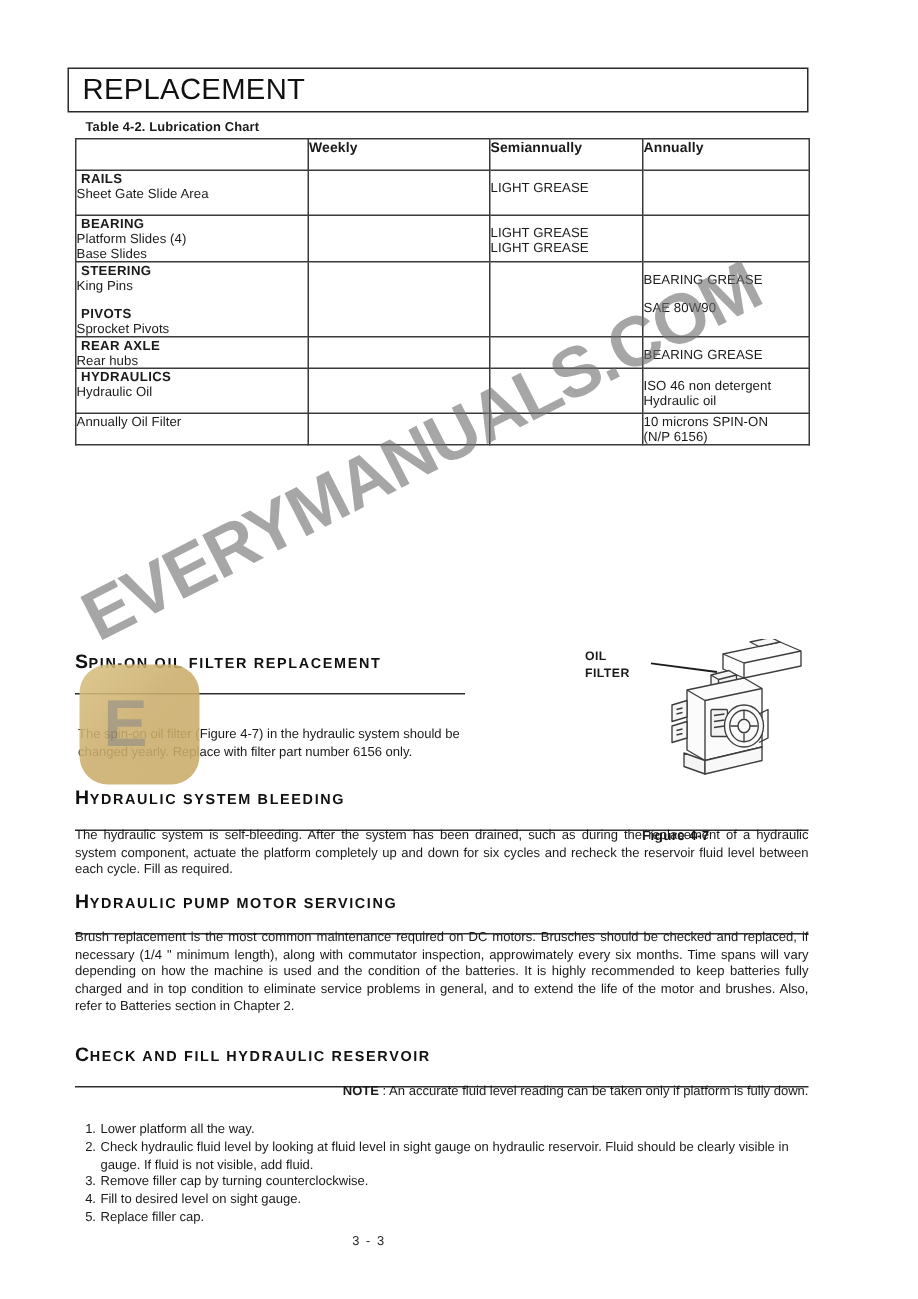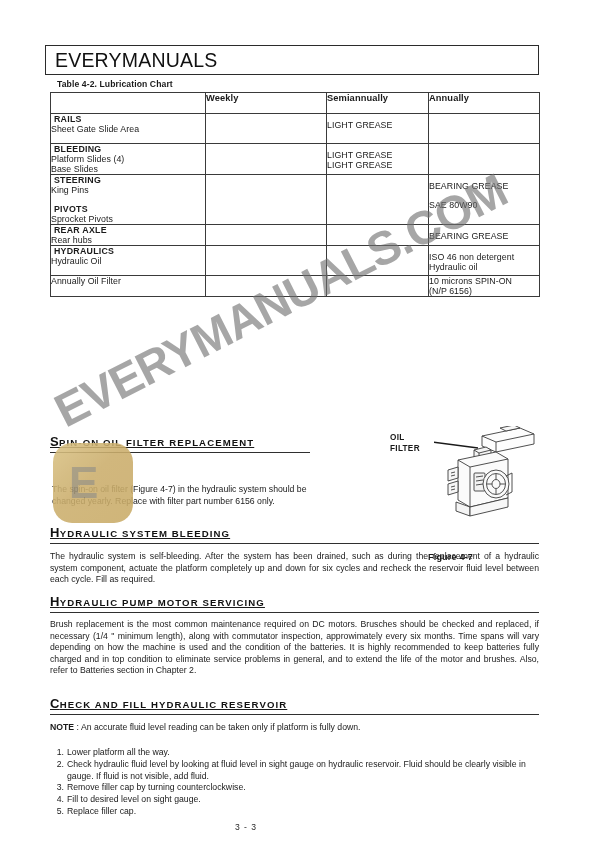--- a/index.html
+++ b/index.html
@@ -140,22 +140,21 @@
     display: block;
     letter-spacing: 0.05px;
   }
   .blankline { display: block; height: 9px; }
   .spacer-sm { display: block; height: 6px; }
 
   
   .sec {
     position: absolute;
     border-bottom: 1.6px solid #2f2f2f;
-    padding-bottom: 2px;
-    text-decoration: underline;
+    padding-bottom: 12px;
   }
   .sec .sc {
     font-weight: bold;
     font-size: 9.6px;
     letter-spacing: 1.1px;
     text-transform: uppercase;
     color: #111;
   }
   .sec .sc .big {
     font-size: 13px;
@@ -238,21 +237,21 @@
   }
 </style>
 </head>
 <body>
 
 <div id="page">
 
   <div id="content">
 
     <div class="banner">
-      <span class="banner-title">EVERYMANUALS</span>
+      <span class="banner-title">REPLACEMENT</span>
     </div>
 
     <div class="table-caption">Table 4-2. Lubrication Chart</div>
 
     <table class="lube">
       <colgroup>
         <col class="col-item">
           <col class="col-week">
           <col class="col-semi">
           <col class="col-ann">
@@ -280,21 +279,21 @@
             <span class="spacer-sm"></span>
             <span class="val">LIGHT GREASE</span>
           </td>
           <td class="cell-pad-c">
             <span class="val"></span>
           </td>
         </tr>
 
         <tr>
           <td class="cell-pad">
-            <span class="grp">BLEEDING</span>
+            <span class="grp">BEARING</span>
             <span class="sub">Platform Slides (4)</span>
             <span class="sub">Base Slides</span>
           </td>
           <td class="cell-pad-c">
             <span class="val"></span>
           </td>
           <td class="cell-pad-c">
             <span class="spacer-sm"></span>
             <span class="val">LIGHT GREASE</span>
             <span class="val">LIGHT GREASE</span>
@@ -437,21 +436,21 @@
 
     <div class="sec" style="left:50px; top:592px; width:489px;">
       <span class="sc"><span class="big">H</span><span>YDRAULIC PUMP MOTOR SERVICING</span></span>
     </div>
     <div class="para" style="left:50px; top:619px; width:489px;">Brush replacement is the most common maintenance required on DC motors. Brusches should be checked and replaced, if necessary (1/4 " minimum length), along with commutator inspection, approwimately every six months. Time spans will vary depending on how the machine is used and the condition of the batteries. It is highly recommended to keep batteries fully charged and in top condition to eliminate service problems in general, and to extend the life of the motor and brushes. Also, refer to Batteries section in Chapter 2.</div>
 
     <div class="sec" style="left:50px; top:694px; width:489px;">
       <span class="sc"><span class="big">C</span><span>HECK AND FILL HYDRAULIC RESERVOIR</span></span>
     </div>
 
-    <div class="note" style="left:50px; top:722px; width:489px;">
+    <div class="note" style="left:50px; top:722px; width:489px;text-align:right;">
       <b>NOTE</b><span> : An accurate fluid level reading can be taken only if platform is fully down.</span>
     </div>
 
     <ol class="steps" style="left:50px; top:747px; width:489px;">
       <li>
         <span class="num">1.</span><span>Lower platform all the way.</span>
       </li>
       <li>
         <span class="num">2.</span><span>Check hydraulic fluid level by looking at fluid level in sight gauge on hydraulic reservoir. Fluid should be clearly visible in gauge. If fluid is not visible, add fluid.</span>
       </li>

